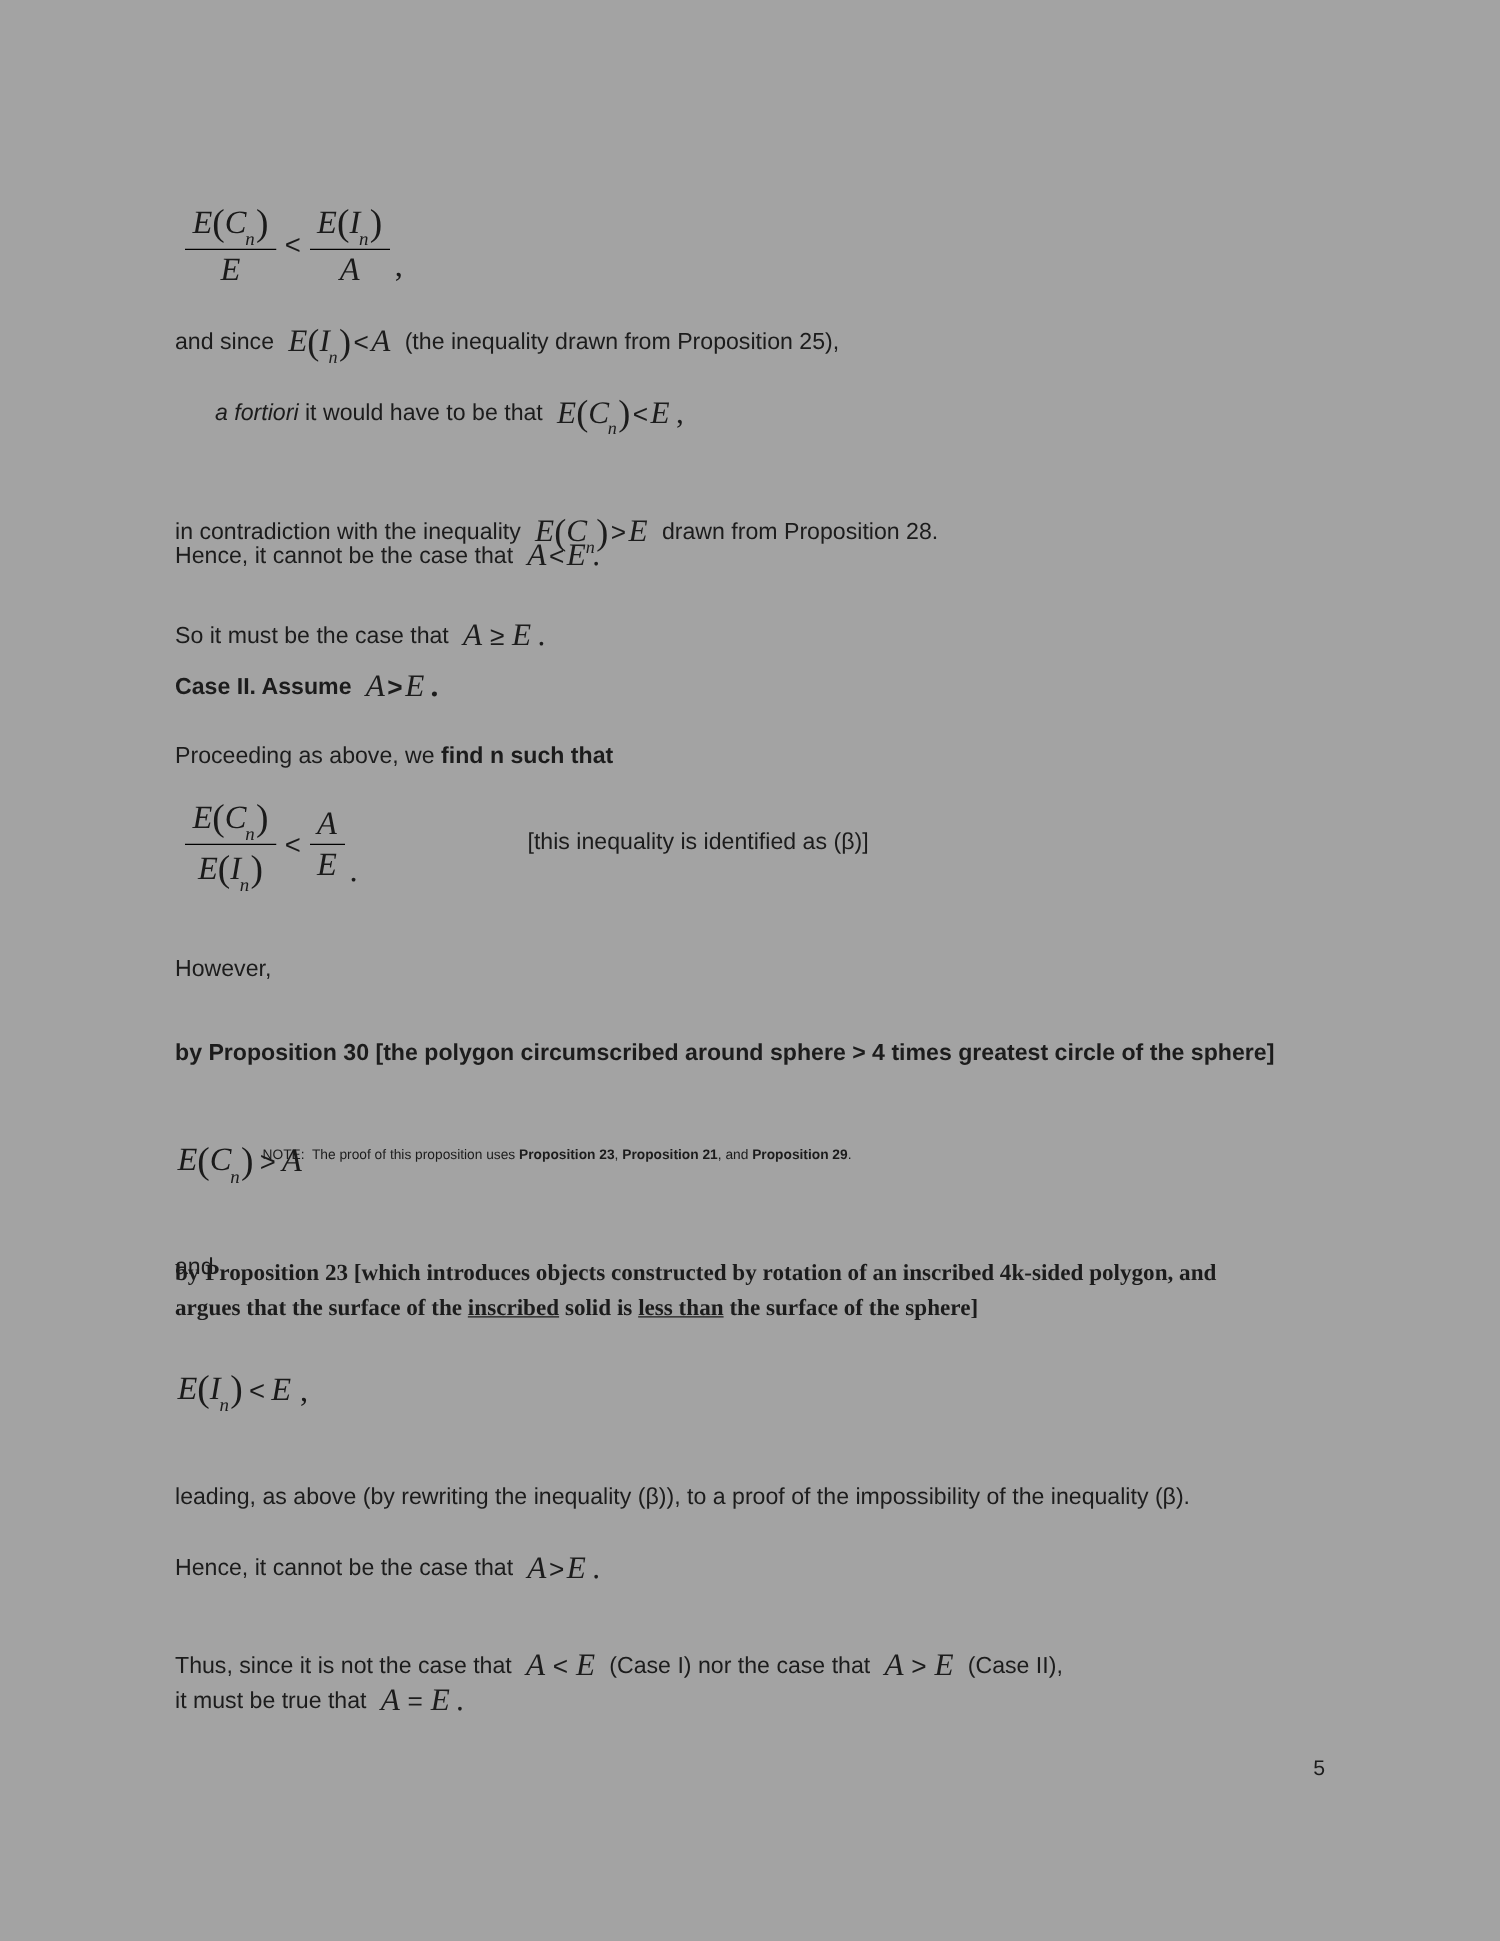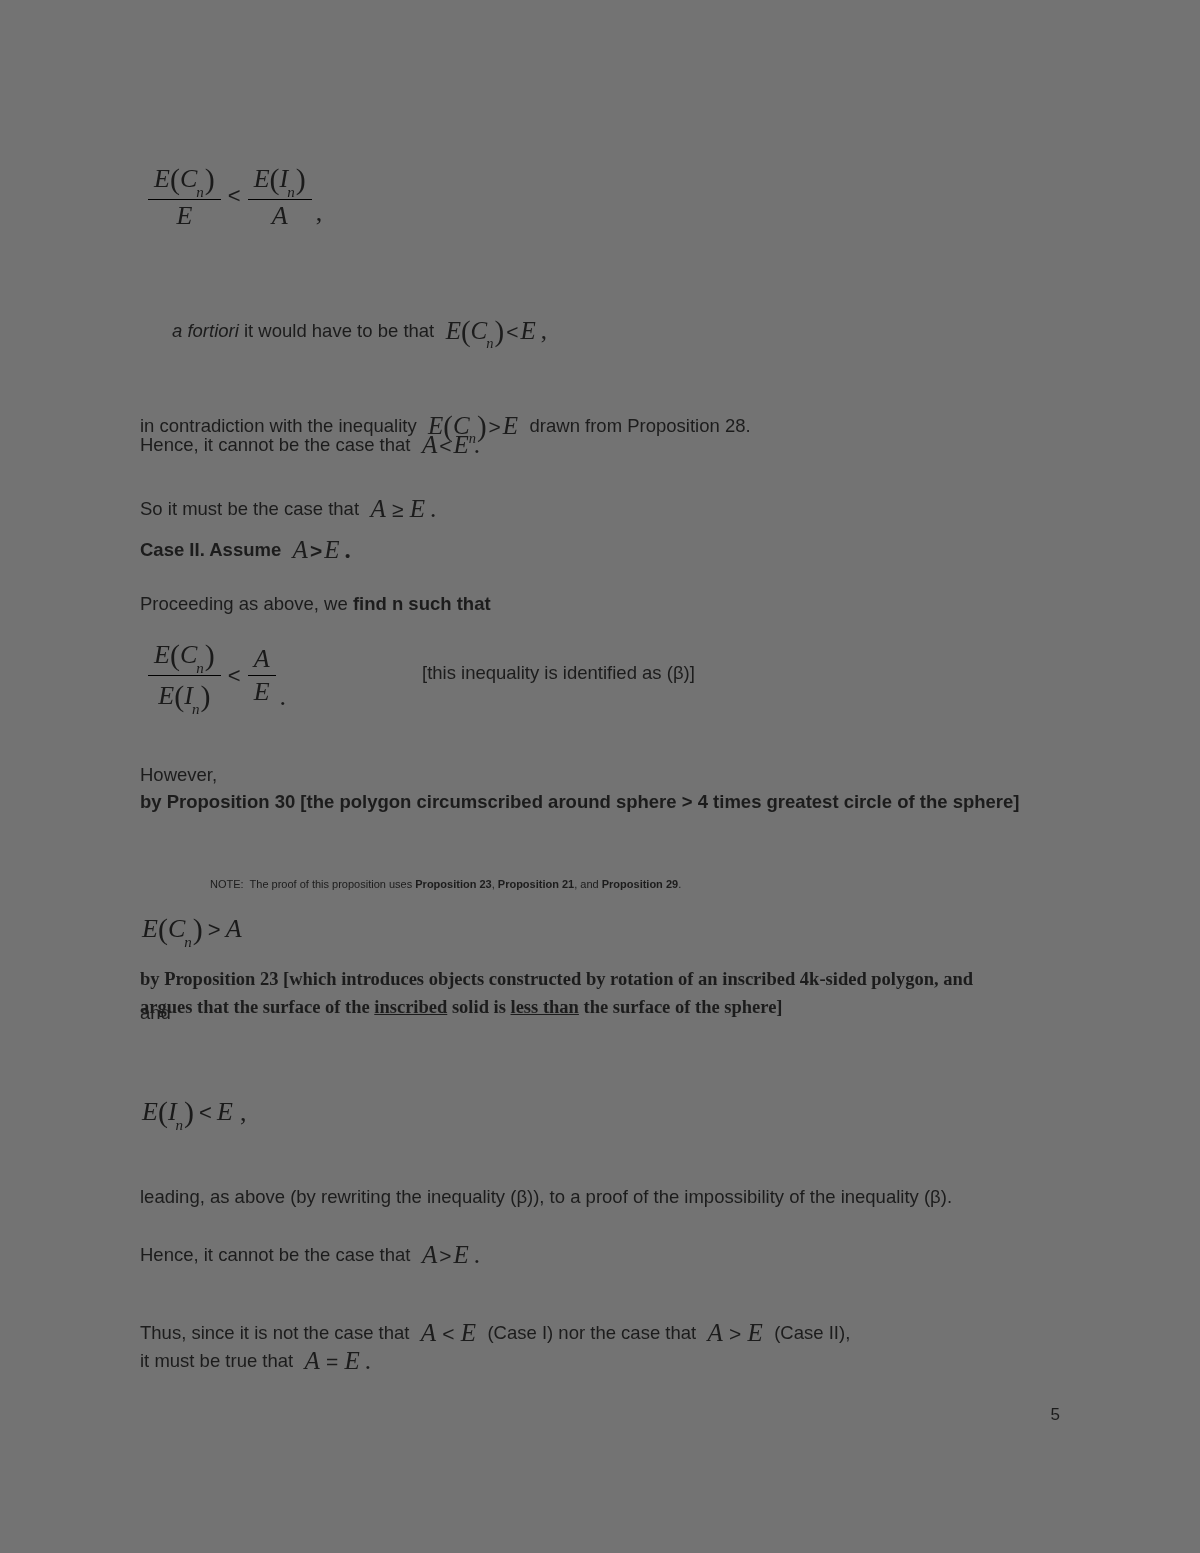--- a/index.html
+++ b/index.html
@@ -4,34 +4,34 @@
 <style>
   html, body {
     margin: 0;
     padding: 0;
     background: #ffffff;
   }
   .page {
     position: relative;
     width: 1200px;
     height: 1553px;
-    background: #737373;
+    background: #a3a3a3;
     font-family: "Liberation Sans", sans-serif;
     color: #1a1a1a;
     overflow: hidden;
   }
   
   .body-text {
     position: absolute;
     font-size: 18.5px;
     line-height: 30px;
     color: #1c1c1c;
     white-space: nowrap;
   }
-  .body-text.wrap { white-space: normal; }
+  .body-text.wrap { white-space: normal; margin-top: 40px; }
   .b { font-weight: bold; }
   .i { font-style: italic; }
   .u { text-decoration: underline; }
   .math-inline {
     font-family: "Liberation Serif", serif;
     font-style: italic;
     font-size: 25px;
     white-space: nowrap;
     position: relative;
     top: 2px;
@@ -156,20 +156,25 @@
       <span class="den">E</span>
     </span>
     <span class="relop">&lt;</span>
     <span class="frac">
       <span class="num">E<span class="bigparen">(</span>I<sub>n</sub><span class="bigparen">)</span></span>
       <span class="den">A</span>
     </span>
     <span class="eq-tail">,</span>
   </div>
 
+  <div class="body-text" id="line-and-since">
+    <span>and since</span>
+    <span class="math-inline">&nbsp;E<span class="paren">(</span>I<sub>n</sub><span class="paren">)</span><span class="op">&lt;</span>A&nbsp;</span>
+    <span>(the inequality drawn from Proposition 25),</span>
+  </div>
 
   <div class="body-text" id="line-fortiori">
     <span class="i">a fortiori</span>
     <span>it would have to be that</span>
     <span class="math-inline">&nbsp;E<span class="paren">(</span>C<sub>n</sub><span class="paren">)</span><span class="op">&lt;</span>E<span class="punc"> ,</span></span>
   </div>
 
   <div class="body-text" id="line-contra">
     <span>in contradiction with the inequality</span>
     <span class="math-inline">&nbsp;E<span class="paren">(</span>C<sub>n</sub><span class="paren">)</span><span class="op">&gt;</span>E&nbsp;</span>

